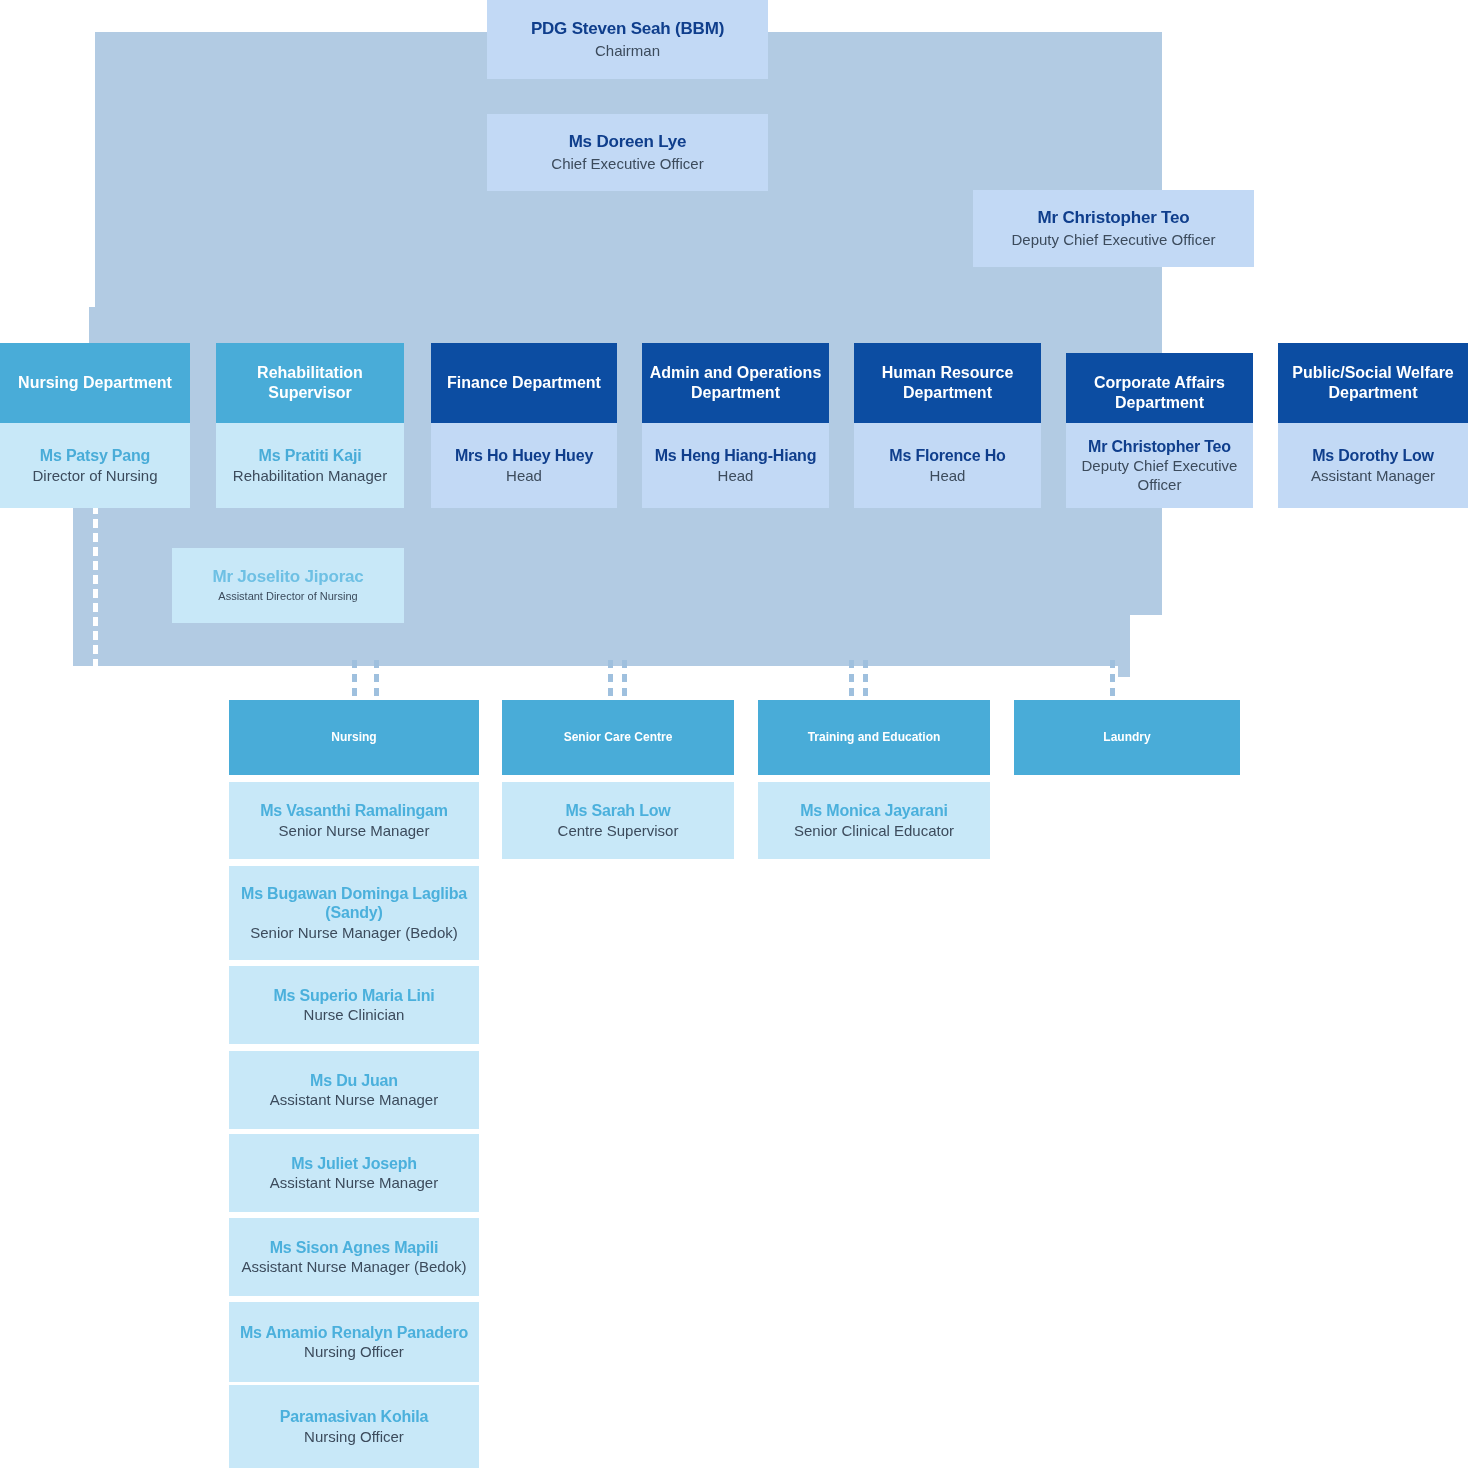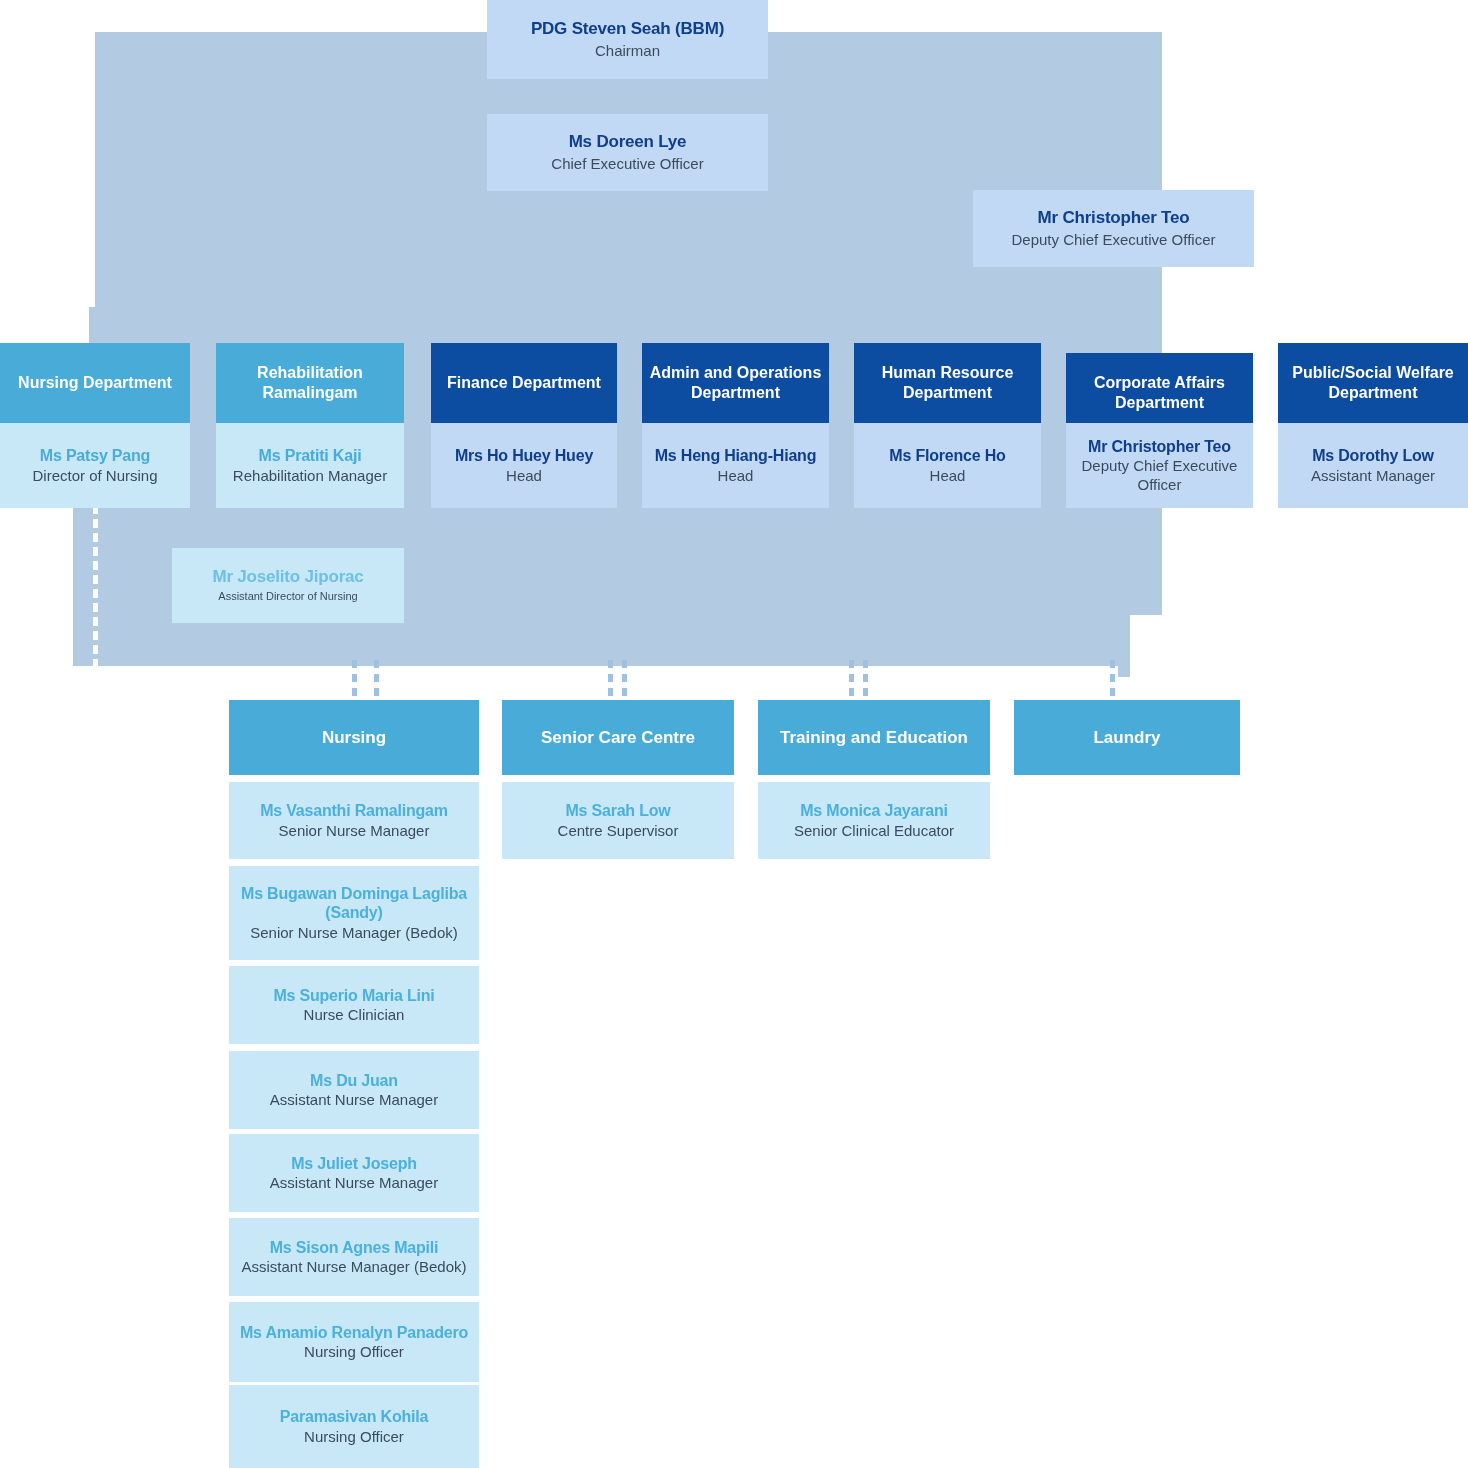--- a/index.html
+++ b/index.html
@@ -28,21 +28,21 @@
   
   .dept-body{background:#c2d9f5;}
   .dept-body .name{color:#0f3e8c;font-size:16px;}
   .dept-body .role{color:#3c4b5c;font-size:15px;margin-top:1px;}
   
   .dept-body.pale{background:#c8e8f8;}
   .dept-body.pale .name{color:#49acd8;font-size:16px;}
   .dept-body.pale .role{color:#3c4b5c;}
   
   .sub-head{background:#49acd8;}
-  .sub-head .title{color:#ffffff;font-weight:bold;font-size:17px;line-height:1.25;}
+  .sub-head .title{color:#ffffff;font-weight:bold;font-size:12px;line-height:1.25;}
   
   .staff{background:#c8e8f8;}
   .staff .name{color:#4bb0dc;font-size:16px;}
   .staff .role{color:#3c4b5c;font-size:15px;margin-top:1px;}
   .sub-note{background:#c8e8f8;align-items:center;}
   .sub-note .name{color:#6ec0e4;font-size:17px;}
   .sub-note .role{color:#3c4b5c;font-size:11px;margin-top:2px;}
 </style>
 </head>
 <body>
@@ -72,21 +72,21 @@
 
 <div class="box dept-head light" style="left:0px;top:343px;width:190px;height:80px;">
   <div class="title">Nursing Department</div>
 </div>
 <div class="box dept-body pale" style="left:0px;top:423px;width:190px;height:85px;">
   <div class="name">Ms Patsy Pang</div>
   <div class="role">Director of Nursing</div>
 </div>
 
 <div class="box dept-head light" style="left:216px;top:343px;width:188px;height:80px;">
-  <div class="title">Rehabilitation Ramalingam</div>
+  <div class="title">Rehabilitation Supervisor</div>
 </div>
 <div class="box dept-body pale" style="left:216px;top:423px;width:188px;height:85px;">
   <div class="name">Ms Pratiti Kaji</div>
   <div class="role">Rehabilitation Manager</div>
 </div>
 
 <div class="box dept-head" style="left:431px;top:343px;width:186px;height:80px;">
   <div class="title">Finance Department</div>
 </div>
 <div class="box dept-body" style="left:431px;top:423px;width:186px;height:85px;">

